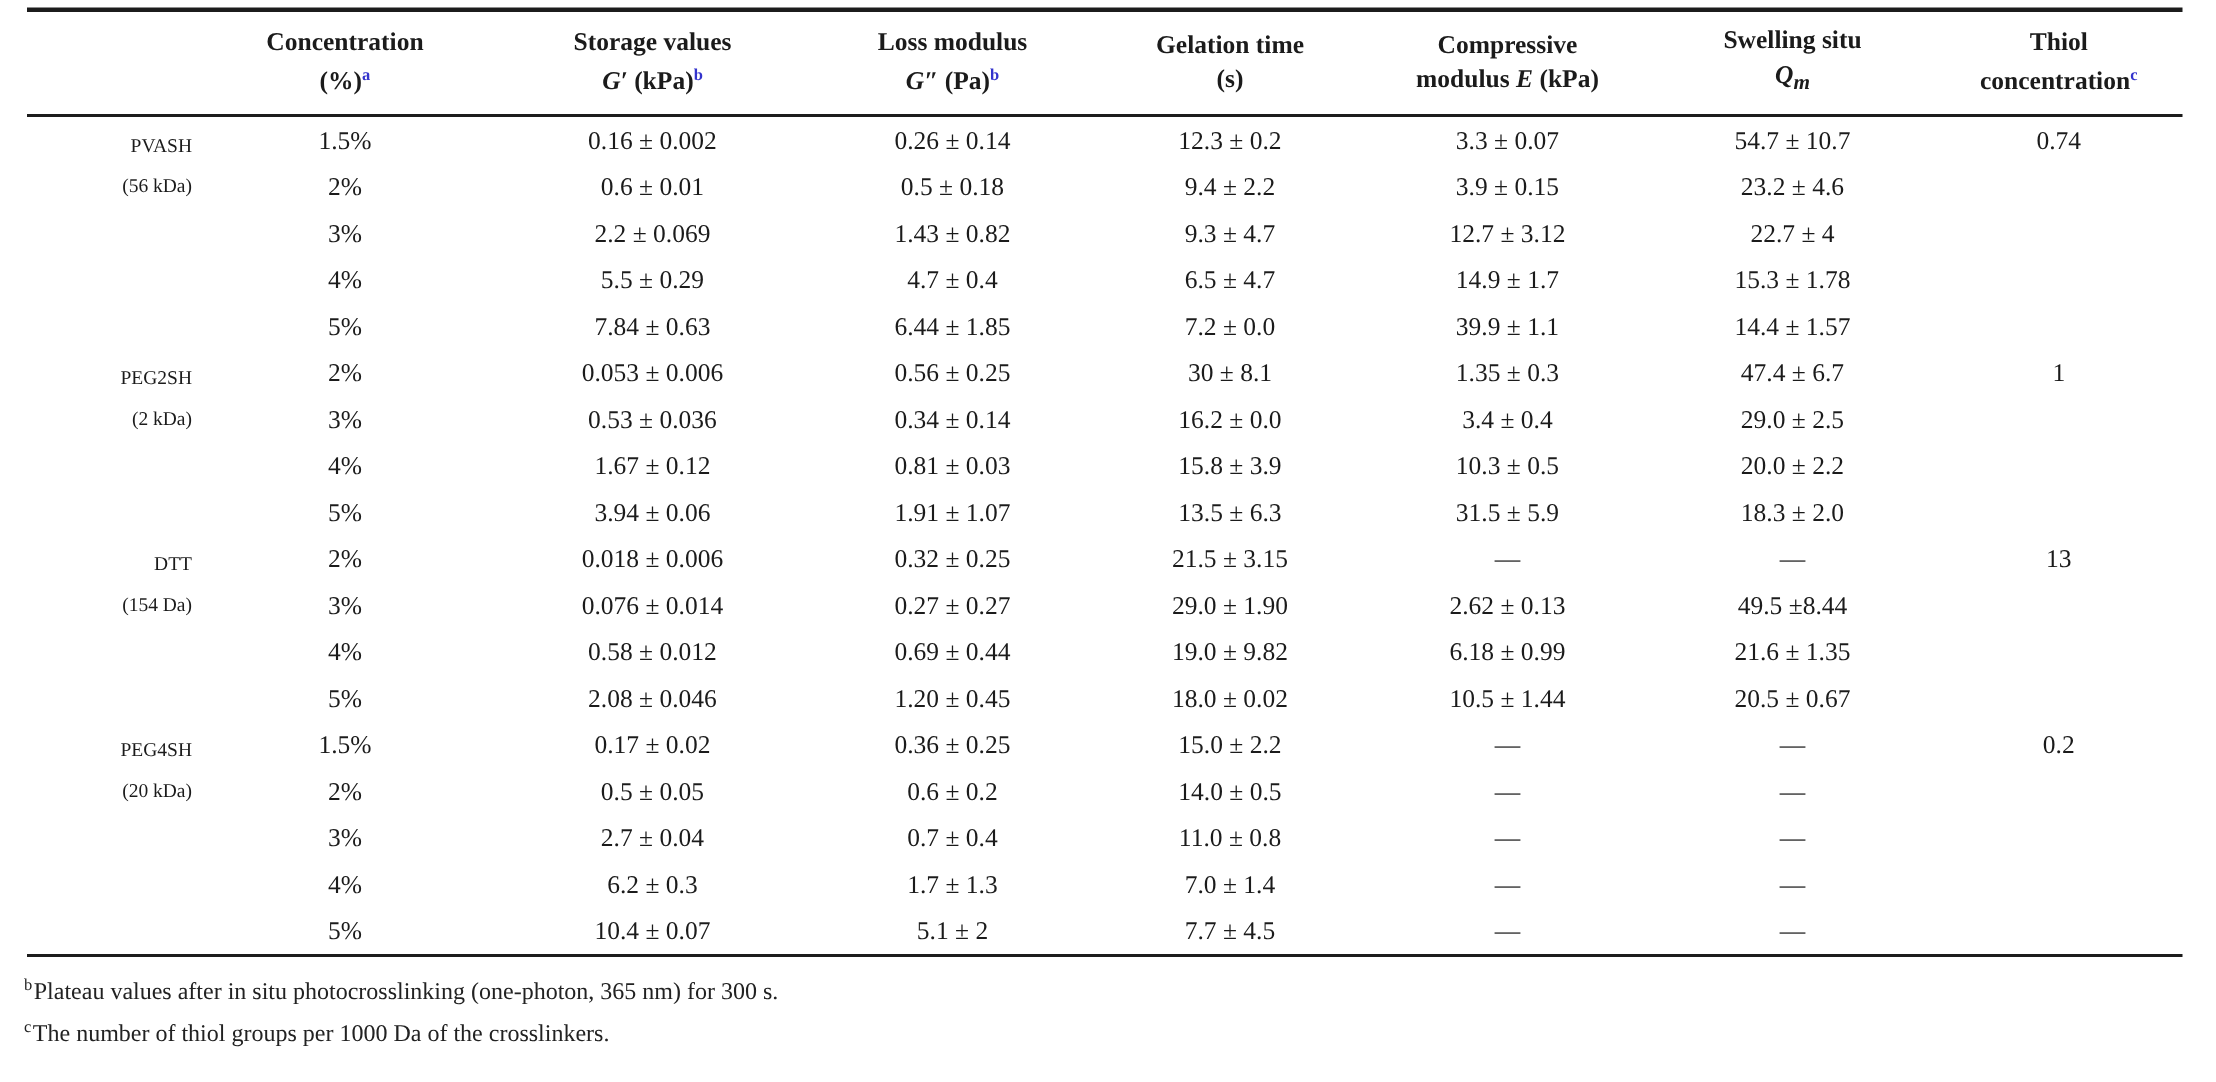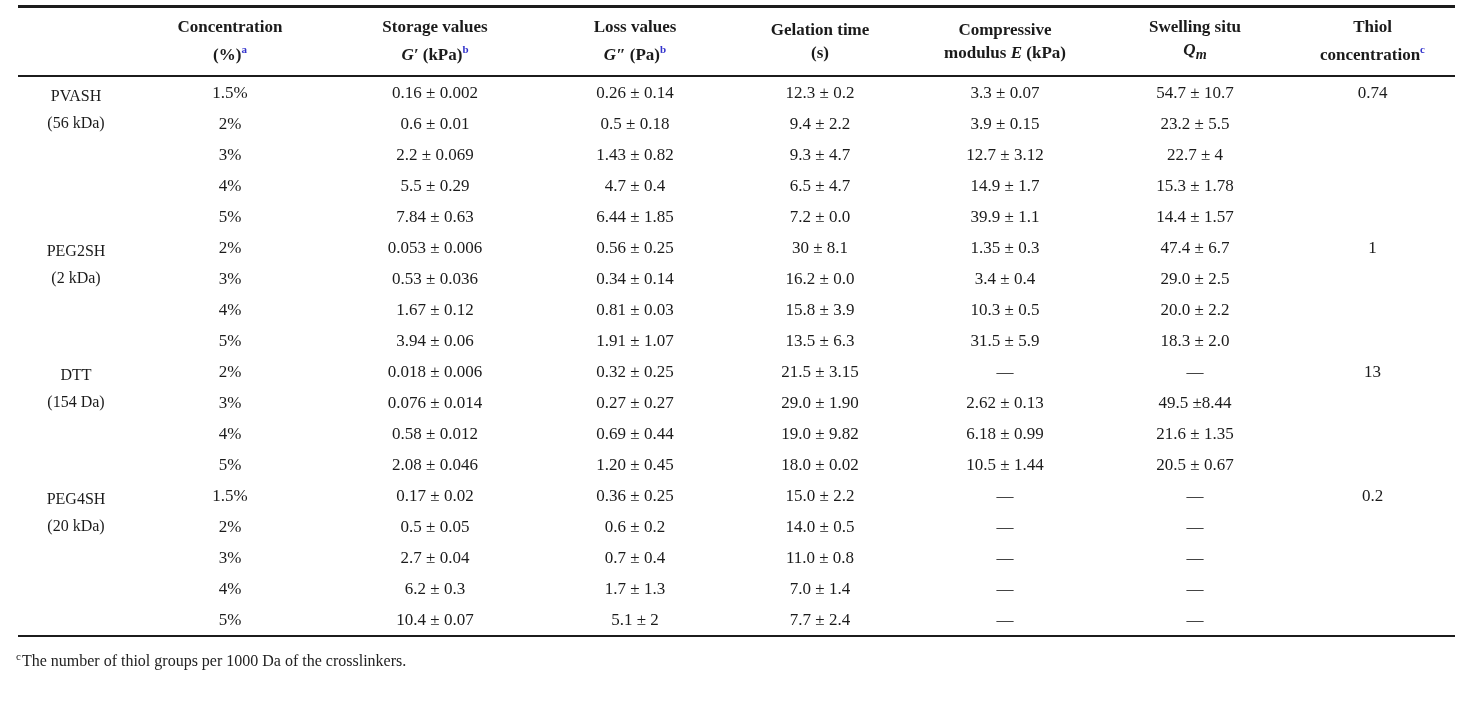--- a/index.html
+++ b/index.html
@@ -44,24 +44,24 @@
   }
   tbody td {
     text-align: center;
     font-size: 17px;
     height: 31px;
     padding: 0 2px;
     vertical-align: middle;
     font-weight: normal;
   }
   tbody th.group {
-    text-align: center;
+    text-align: right;
     vertical-align: top;
     font-weight: normal;
-    font-size: 16px;
+    font-size: 13px;
     line-height: 27px;
     padding: 5px 2px 0 6px;
     margin-top: 22px;
   }
   .footnotes {
     margin: 8px 0 0 8px;
     font-size: 16px;
     line-height: 23px;
     color: #222222;
   }
@@ -91,21 +91,21 @@
         <th></th>
         <th>
           <span class="h1">Concentration</span>
           <span class="h2"><span>(%)</span><sup class="accent">a</sup></span>
         </th>
         <th>
           <span class="h1">Storage values</span>
           <span class="h2"><i>G′</i><span> (kPa)</span><sup class="accent">b</sup></span>
         </th>
         <th>
-          <span class="h1">Loss values</span>
+          <span class="h1">Loss modulus</span>
           <span class="h2"><i>G″</i><span> (Pa)</span><sup class="accent">b</sup></span>
         </th>
         <th>
           <span class="h1">Gelation time</span>
           <span class="h2">(s)</span>
         </th>
         <th>
           <span class="h1">Compressive</span>
           <span class="h2"><span>modulus </span><i>E</i><span> (kPa)</span></span>
         </th>
@@ -132,21 +132,21 @@
           <td>3.3 ± 0.07</td>
           <td>54.7 ± 10.7</td>
           <td>0.74</td>
         </tr>
         <tr>
           <td>2%</td>
           <td>0.6 ± 0.01</td>
           <td>0.5 ± 0.18</td>
           <td>9.4 ± 2.2</td>
           <td>3.9 ± 0.15</td>
-          <td>23.2 ± 5.5</td>
+          <td>23.2 ± 4.6</td>
           <td></td>
         </tr>
         <tr>
           <td>3%</td>
           <td>2.2 ± 0.069</td>
           <td>1.43 ± 0.82</td>
           <td>9.3 ± 4.7</td>
           <td>12.7 ± 3.12</td>
           <td>22.7 ± 4</td>
           <td></td>
@@ -286,24 +286,25 @@
           <td>1.7 ± 1.3</td>
           <td>7.0 ± 1.4</td>
           <td>—</td>
           <td>—</td>
           <td></td>
         </tr>
         <tr>
           <td>5%</td>
           <td>10.4 ± 0.07</td>
           <td>5.1 ± 2</td>
-          <td>7.7 ± 2.4</td>
+          <td>7.7 ± 4.5</td>
           <td>—</td>
           <td>—</td>
           <td></td>
         </tr>
       </tbody>
   </table>
 
   <div class="footnotes">
+    <div><sup>b</sup><span>Plateau values after in situ photocrosslinking (one-photon, 365 nm) for 300 s.</span></div>
     <div><sup>c</sup><span>The number of thiol groups per 1000 Da of the crosslinkers.</span></div>
   </div>
 </div>
 
 </body></html>

